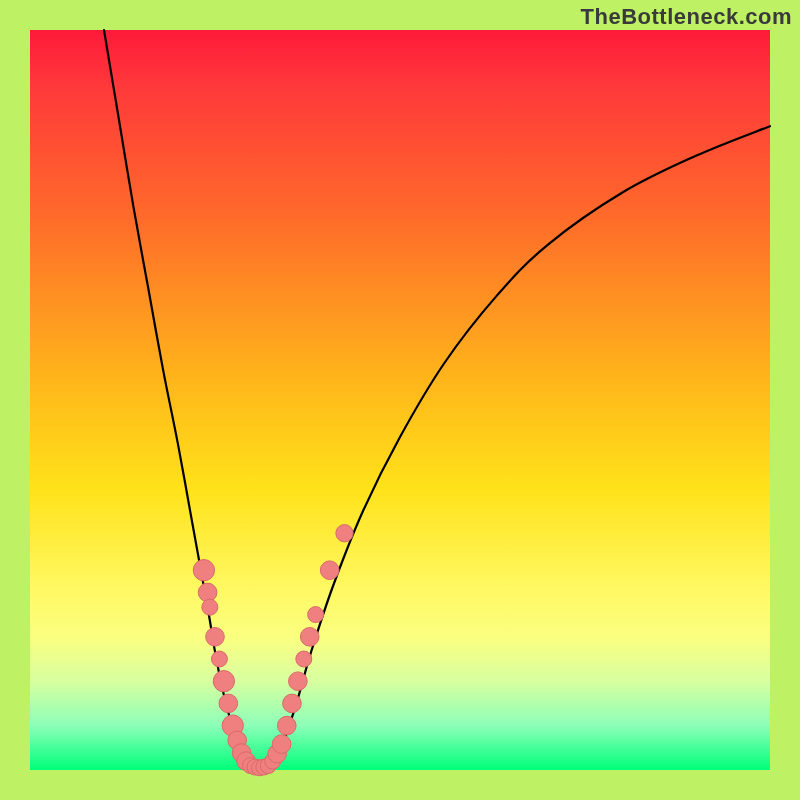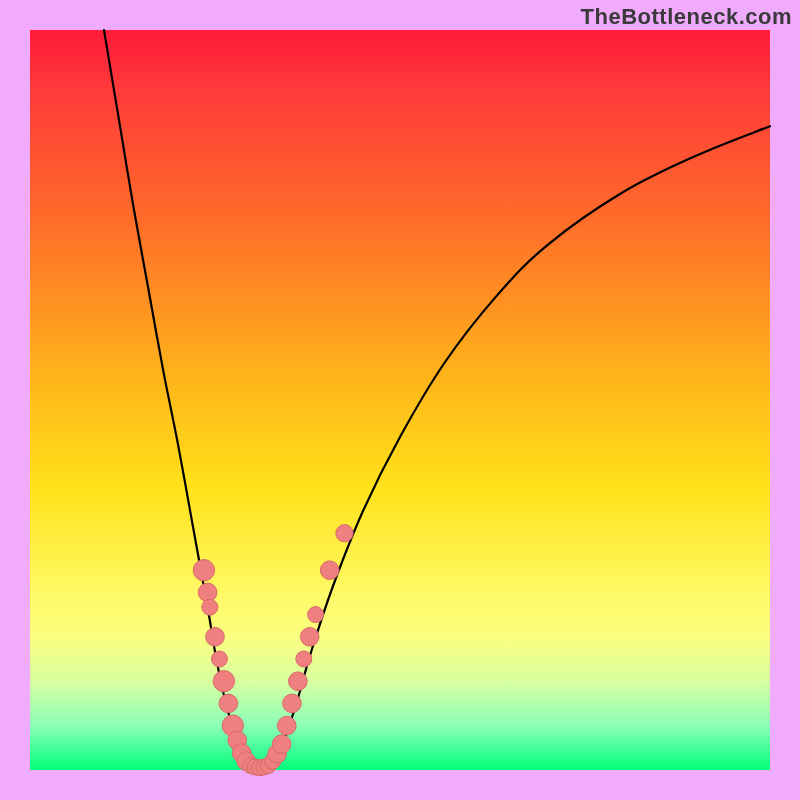--- a/index.html
+++ b/index.html
@@ -7,21 +7,21 @@
     padding: 0;
     width: 800px;
     height: 800px;
     overflow: hidden;
     font-family: Arial, Helvetica, sans-serif;
   }
   .frame {
     position: relative;
     width: 800px;
     height: 800px;
-    background: #f0abfc;
+    background: #bef264;
     box-sizing: border-box;
   }
   .plot-area {
     position: absolute;
     left: 30px;
     top: 30px;
     width: 740px;
     height: 740px;
     
     background: linear-gradient(

